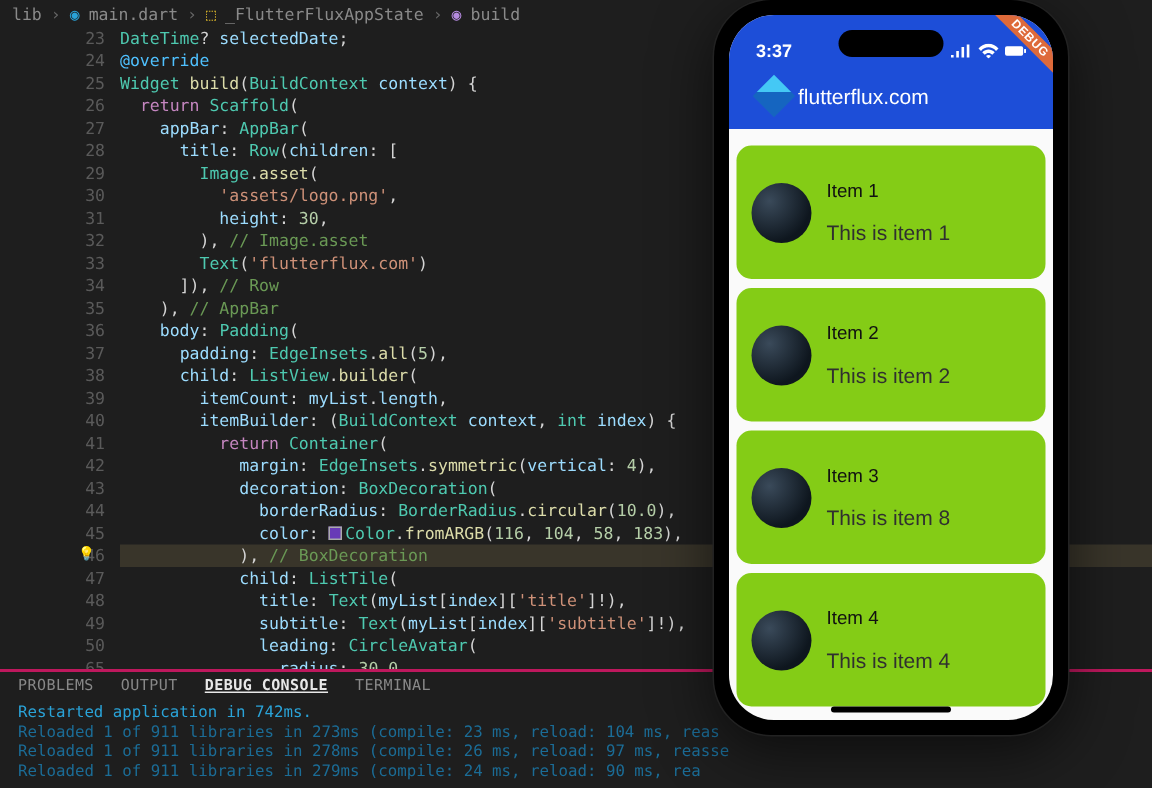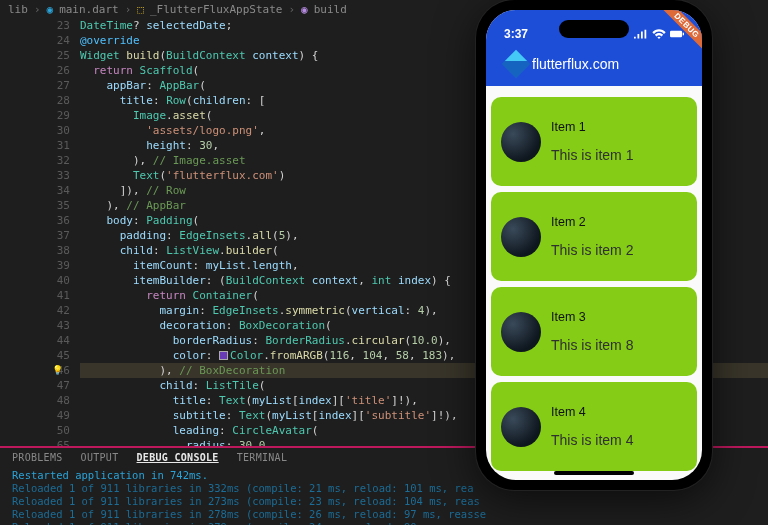--- a/index.html
+++ b/index.html
@@ -239,21 +239,20 @@
 
 <div class="panel">
   <div class="panel-tabs">
     <span class="tab">PROBLEMS</span>
     <span class="tab">OUTPUT</span>
     <span class="tab active">DEBUG CONSOLE</span>
     <span class="tab">TERMINAL</span>
   </div>
   <div class="panel-body">
     <div class="log-restart">Restarted application in 742ms.</div>
-    <div class="log-reload">Reloaded 1 of 911 libraries in 332ms (compile: 21 ms, reload: 101 ms, rea</div>
     <div class="log-reload">Reloaded 1 of 911 libraries in 273ms (compile: 23 ms, reload: 104 ms, reas</div>
     <div class="log-reload">Reloaded 1 of 911 libraries in 278ms (compile: 26 ms, reload: 97 ms, reasse</div>
     <div class="log-reload">Reloaded 1 of 911 libraries in 279ms (compile: 24 ms, reload: 90 ms, rea</div>
   </div>
 </div>
 
 <div class="phone">
   <div class="screen">
     <div class="pill"></div>
     <div class="debug-banner">DEBUG</div>

